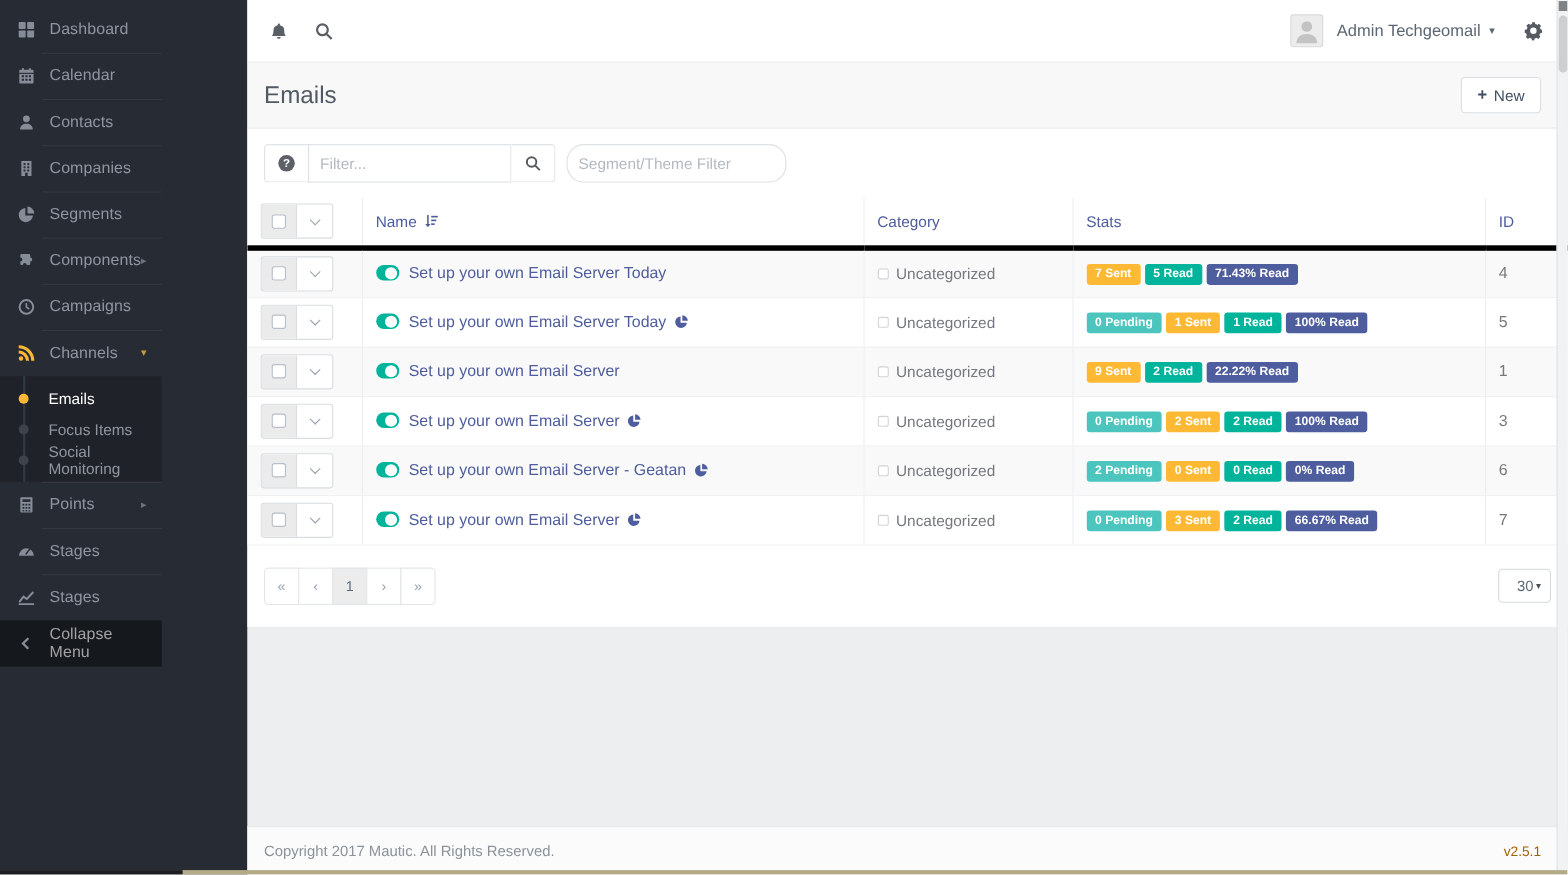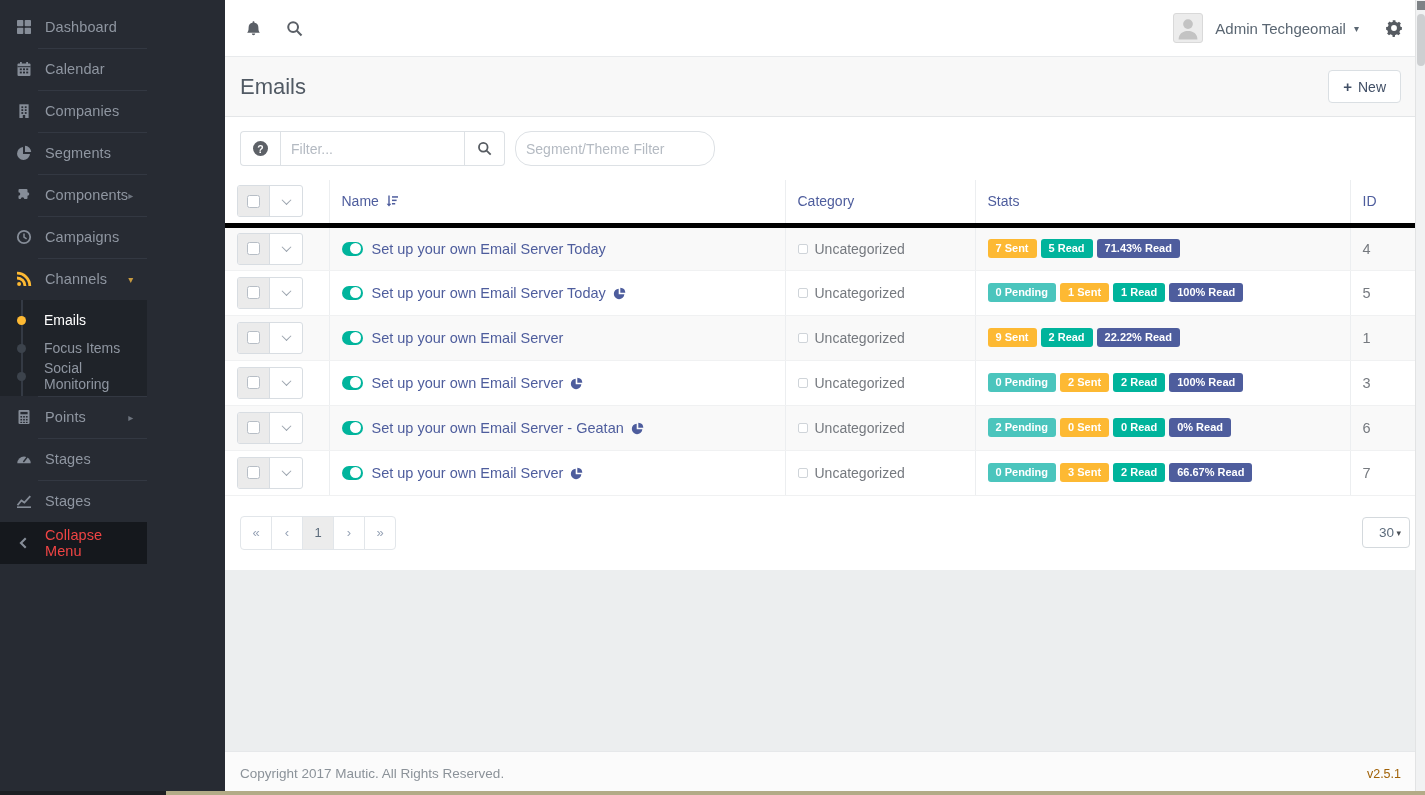--- a/index.html
+++ b/index.html
@@ -23,21 +23,21 @@
   .side-label { margin-left:13px; font-size:14.5px; letter-spacing:.1px; }
   .side-caret { margin-left:auto; font-size:10px; color:#6d747e; }
   .side-caret.open { color:#c79a3f; }
   .submenu { background:rgba(0,0,0,.18); position:relative; padding:6px 0; }
   .submenu::before { content:""; position:absolute; left:21px; top:0; bottom:0; width:2px; background:#343a44; }
   .sub-item { display:flex; align-items:center; height:28px; padding-left:15px; cursor:pointer; color:#8f96a1; position:relative; }
   .sub-item .dot { width:9px; height:9px; border-radius:50%; background:#3c434c; margin-left:2px; flex:none; position:relative; z-index:1; }
   .sub-item.active { color:#ffffff; }
   .sub-item.active .dot { background:var(--accent-yellow,#fdb933); }
   .sub-item .sub-label { margin-left:18px; font-size:14px; }
-  .collapse-item { display:flex; align-items:center; height:42px; padding:0 15px; background:#15181d; color:#ef4444; cursor:pointer; }
+  .collapse-item { display:flex; align-items:center; height:42px; padding:0 15px; background:#15181d; color:#a3a3a3; cursor:pointer; }
   .collapse-item .side-label { margin-left:13px; }
 
   
   .main { flex:1; display:flex; flex-direction:column; background:#eceeef; min-width:0; }
 
   .topbar { height:57px; background:#fff; border-bottom:1px solid #e8eaec; display:flex; align-items:center; padding:0 22px 0 20px; flex:none; }
   .topbar-icon { color:#5a5f66; margin-right:24px; cursor:pointer; display:flex; }
   .user-chip { margin-left:auto; display:flex; align-items:center; cursor:pointer; }
   .avatar { width:30px; height:30px; border-radius:3px; background:#ececec; border:1px solid #d9d9d9; display:flex; align-items:center; justify-content:center; overflow:hidden; }
   .user-name { margin-left:12px; font-size:15px; color:#5a6672; }
@@ -146,20 +146,29 @@
                 <rect x="3.8" y="7.4" width="2" height="1.8"></rect>
                 <rect x="7" y="7.4" width="2" height="1.8"></rect>
                 <rect x="10.2" y="7.4" width="2" height="1.8"></rect>
                 <rect x="3.8" y="10.6" width="2" height="1.8"></rect>
                 <rect x="7" y="10.6" width="2" height="1.8"></rect>
                 <rect x="10.2" y="10.6" width="2" height="1.8"></rect>
               </g>
             </svg>
           </span>
           <span class="side-label">Calendar</span>
+        </div>
+        <div class="side-item">
+          <span class="side-icon">
+            <svg width="16" height="16" viewBox="0 0 16 16" fill="currentColor">
+              <circle cx="8" cy="5" r="3.1"></circle>
+              <path d="M2.2 14.8c0-3.7 2.7-5.3 5.8-5.3s5.8 1.6 5.8 5.3z"></path>
+            </svg>
+          </span>
+          <span class="side-label">Contacts</span>
         </div>
         <div class="side-item">
           <span class="side-icon">
             <svg width="16" height="16" viewBox="0 0 16 16" fill="currentColor">
               <rect x="3.4" y="1.3" width="9.2" height="13.7"></rect>
               <g fill="#272b33">
                 <rect x="5.4" y="3.3" width="1.8" height="1.8"></rect>
                 <rect x="8.8" y="3.3" width="1.8" height="1.8"></rect>
                 <rect x="5.4" y="6.2" width="1.8" height="1.8"></rect>
                 <rect x="8.8" y="6.2" width="1.8" height="1.8"></rect>

